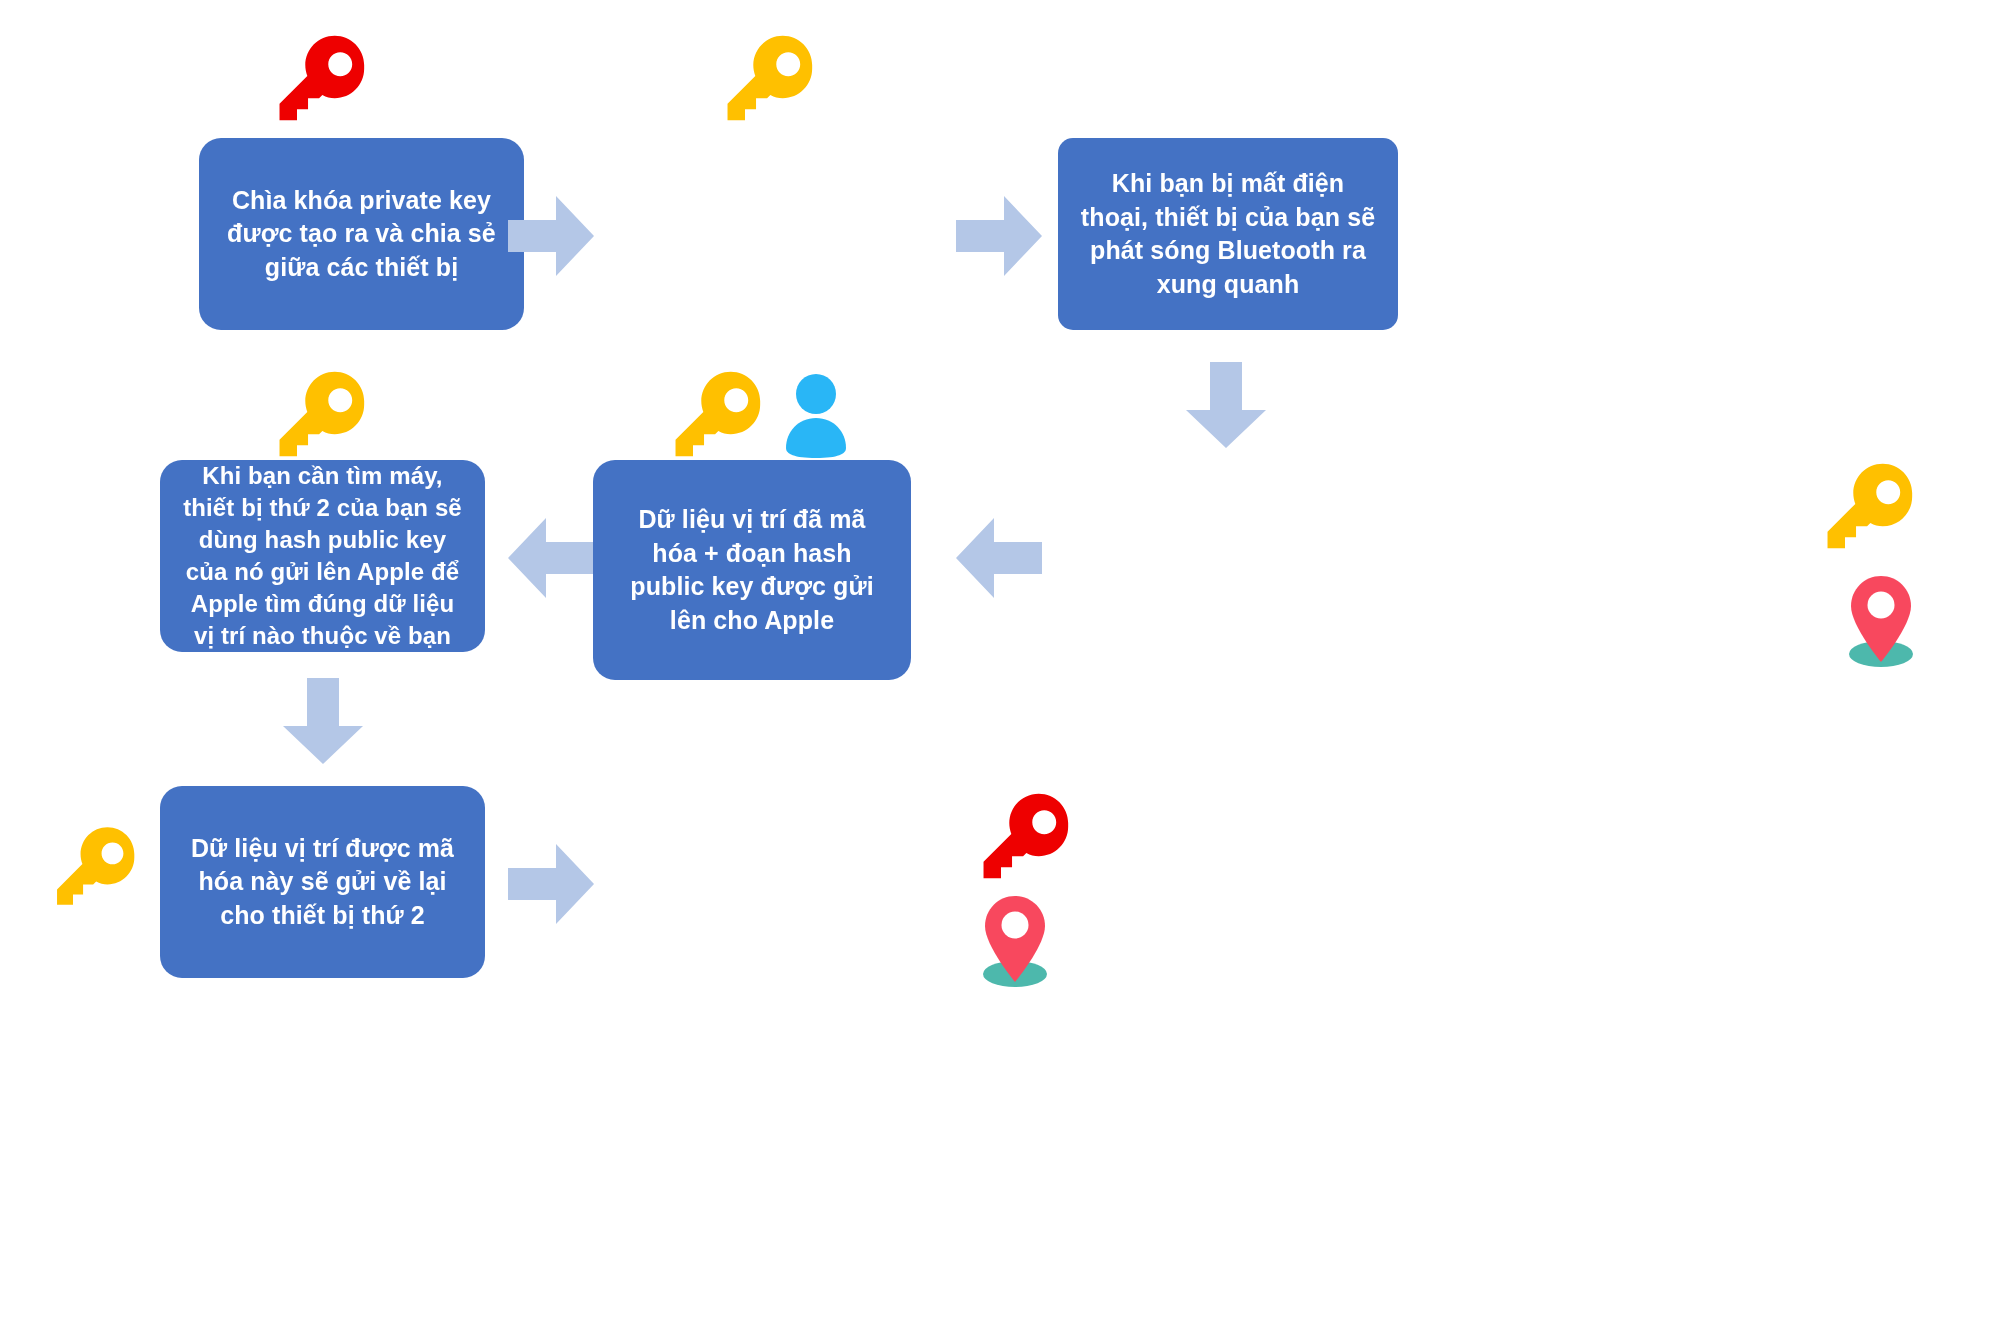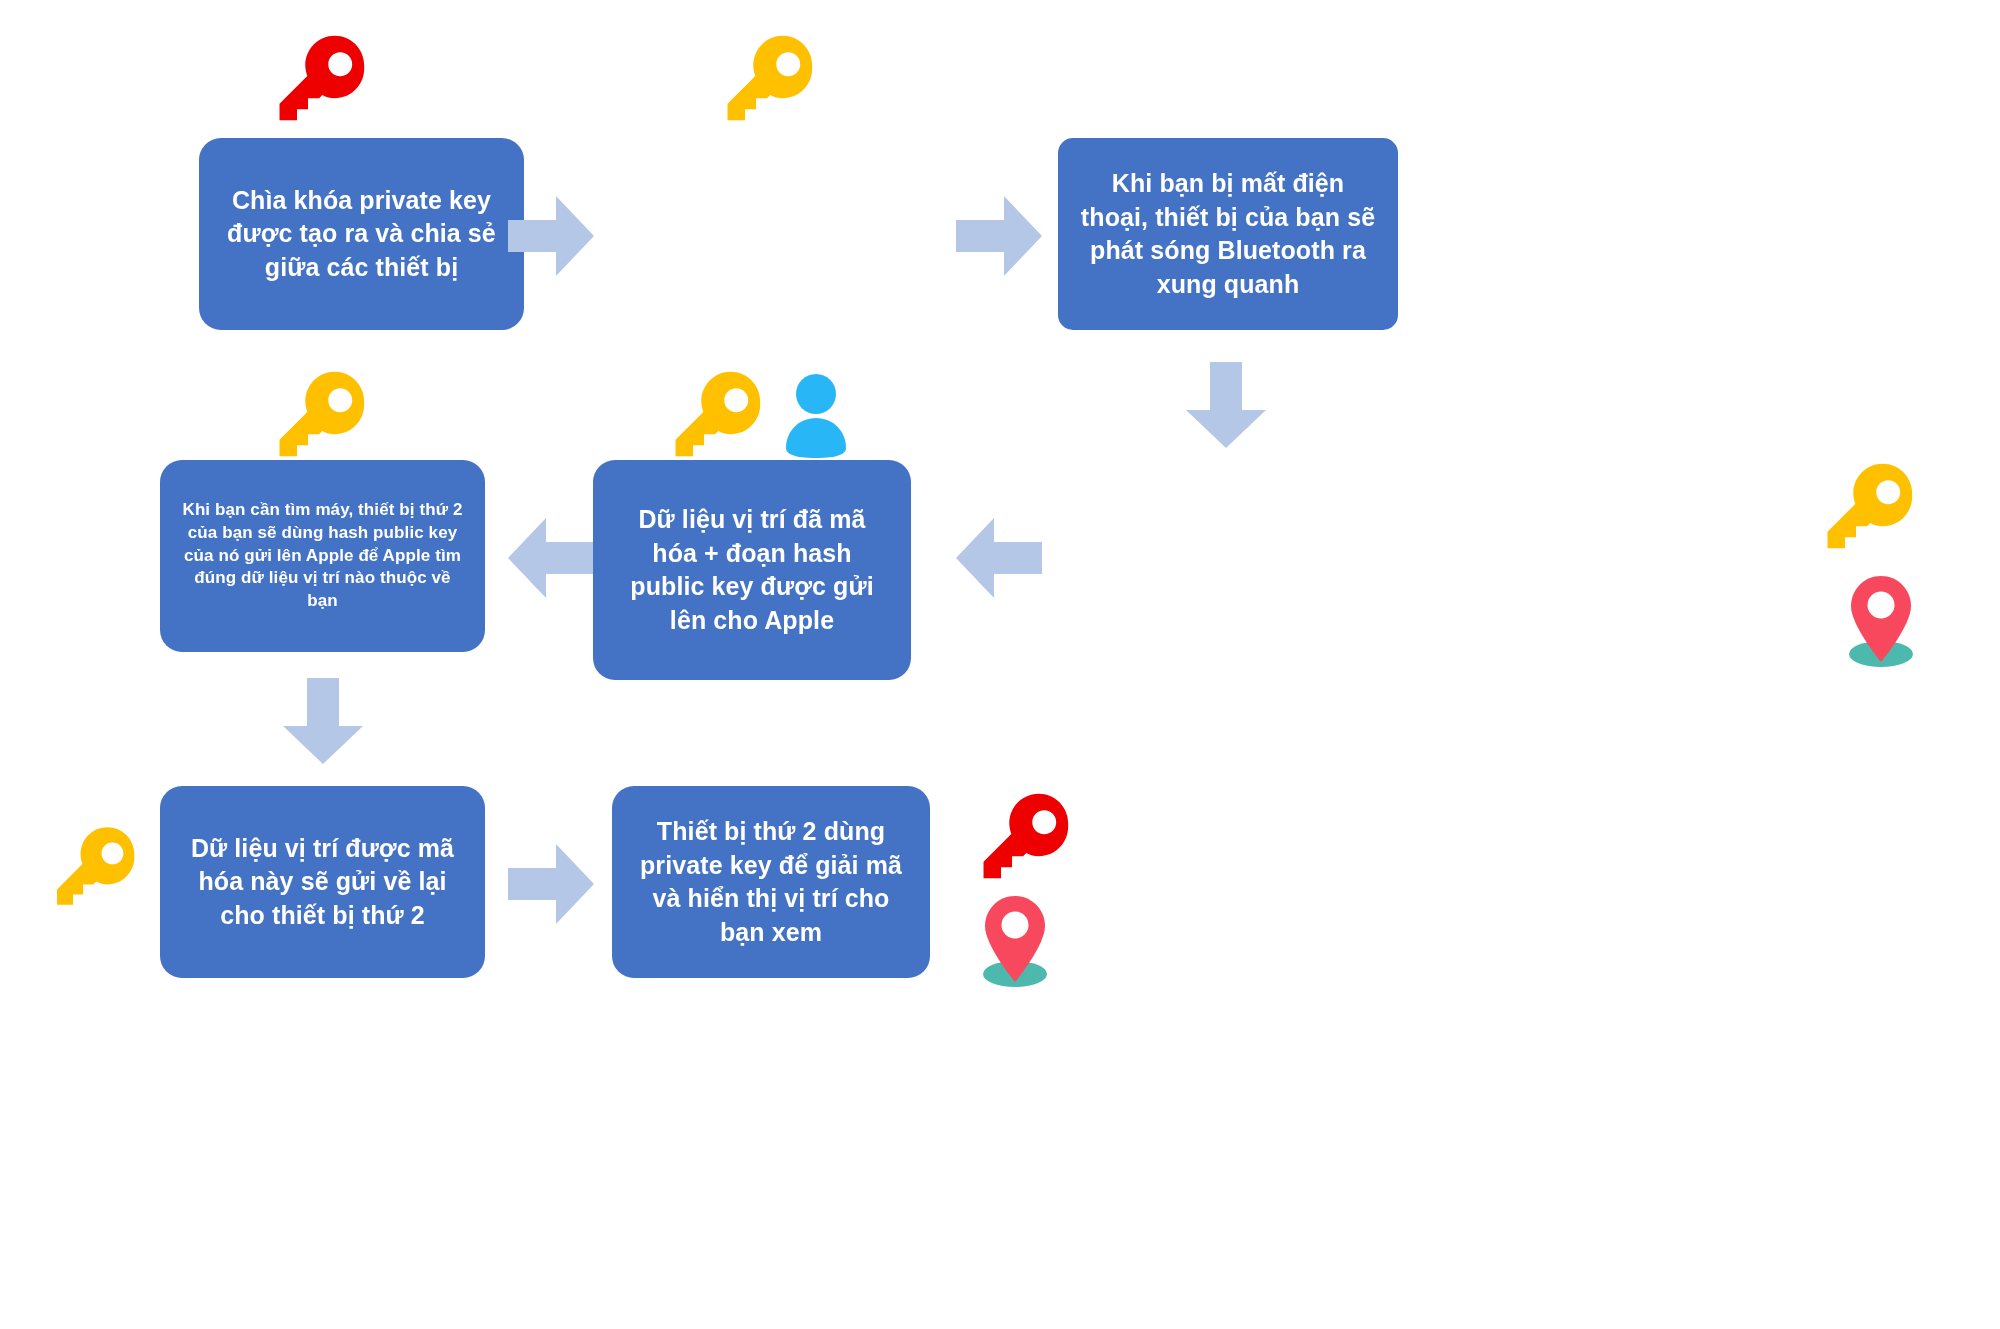--- a/index.html
+++ b/index.html
@@ -108,21 +108,21 @@
   </div>
 
   <div class="icon" style="left:780px; top:372px; width:72px; height:86px;">
     <svg width="72" height="86" viewBox="0 0 72 86">
       <circle fill="#29B6F6" cx="36" cy="22" r="20"></circle>
       <path fill="#29B6F6" d="M36,46 C18,46 6,60 6,76 C6,82 14,86 36,86 C58,86 66,82 66,76 C66,60 54,46 36,46 Z"></path>
     </svg>
   </div>
 
   <div class="flow-box" style="left:160px; top:460px; width:325px; height:192px;">
-    <div class="box-text" style="font-size:17px; line-height:1.33;text-align:center;">Khi bạn cần tìm máy, thiết bị thứ 2 của bạn sẽ dùng hash public key của nó gửi lên Apple để Apple tìm đúng dữ liệu vị trí nào thuộc về bạn</div>
+    <div class="box-text" style="font-size:24px; line-height:1.33;text-align:center;">Khi bạn cần tìm máy, thiết bị thứ 2 của bạn sẽ dùng hash public key của nó gửi lên Apple để Apple tìm đúng dữ liệu vị trí nào thuộc về bạn</div>
   </div>
 
   <div class="arrow" style="left:508px; top:518px; width:86px; height:80px;">
     <svg width="86" height="80" viewBox="0 0 86 80">
       <polygon fill="#B4C7E7" points="86,24 38,24 38,0 0,40 38,80 38,56 86,56"></polygon>
     </svg>
   </div>
 
   <div class="flow-box" style="left:593px; top:460px; width:318px; height:220px;">
     <div class="box-text">Dữ liệu vị trí đã mã hóa + đoạn hash public key được gửi lên cho Apple</div>
@@ -164,23 +164,20 @@
   <div class="flow-box" style="left:160px; top:786px; width:325px; height:192px;">
     <div class="box-text">Dữ liệu vị trí được mã hóa này sẽ gửi về lại cho thiết bị thứ 2</div>
   </div>
 
   <div class="arrow" style="left:508px; top:844px; width:86px; height:80px;">
     <svg width="86" height="80" viewBox="0 0 86 80">
       <polygon fill="#B4C7E7" points="0,24 48,24 48,0 86,40 48,80 48,56 0,56"></polygon>
     </svg>
   </div>
 
-  <div class="flow-box" style="left:612px; top:786px; width:318px; height:192px;">
-    <div class="box-text">Thiết bị thứ 2 dùng private key để giải mã và hiển thị vị trí cho bạn xem</div>
-  </div>
 
   <div class="icon" style="left:978px; top:790px; width:92px; height:92px;">
     <svg width="92" height="92" viewBox="0 0 100 100">
       <path fill="#EE0000" d="M66,4 C48.3,4 34,18.3 34,36 C34,40.1 34.8,44.1 36.2,47.7 L6,77.9 L6,96 L25,96 L25,84 L37,84 L37,72 L49,72 L52.6,68.4 C56.7,70.7 61.2,72 66,72 C83.7,72 98,57.7 98,40 L98,36 C98,18.3 83.7,4 66,4 Z M72,22 C79.2,22 85,27.8 85,35 C85,42.2 79.2,48 72,48 C64.8,48 59,42.2 59,35 C59,27.8 64.8,22 72,22 Z"></path>
     </svg>
   </div>
 
   <div class="icon" style="left:972px; top:892px; width:86px; height:96px;">
     <svg width="86" height="96" viewBox="0 0 86 96">
       <ellipse fill="#4DB8AC" cx="43" cy="82" rx="32" ry="13"></ellipse>

